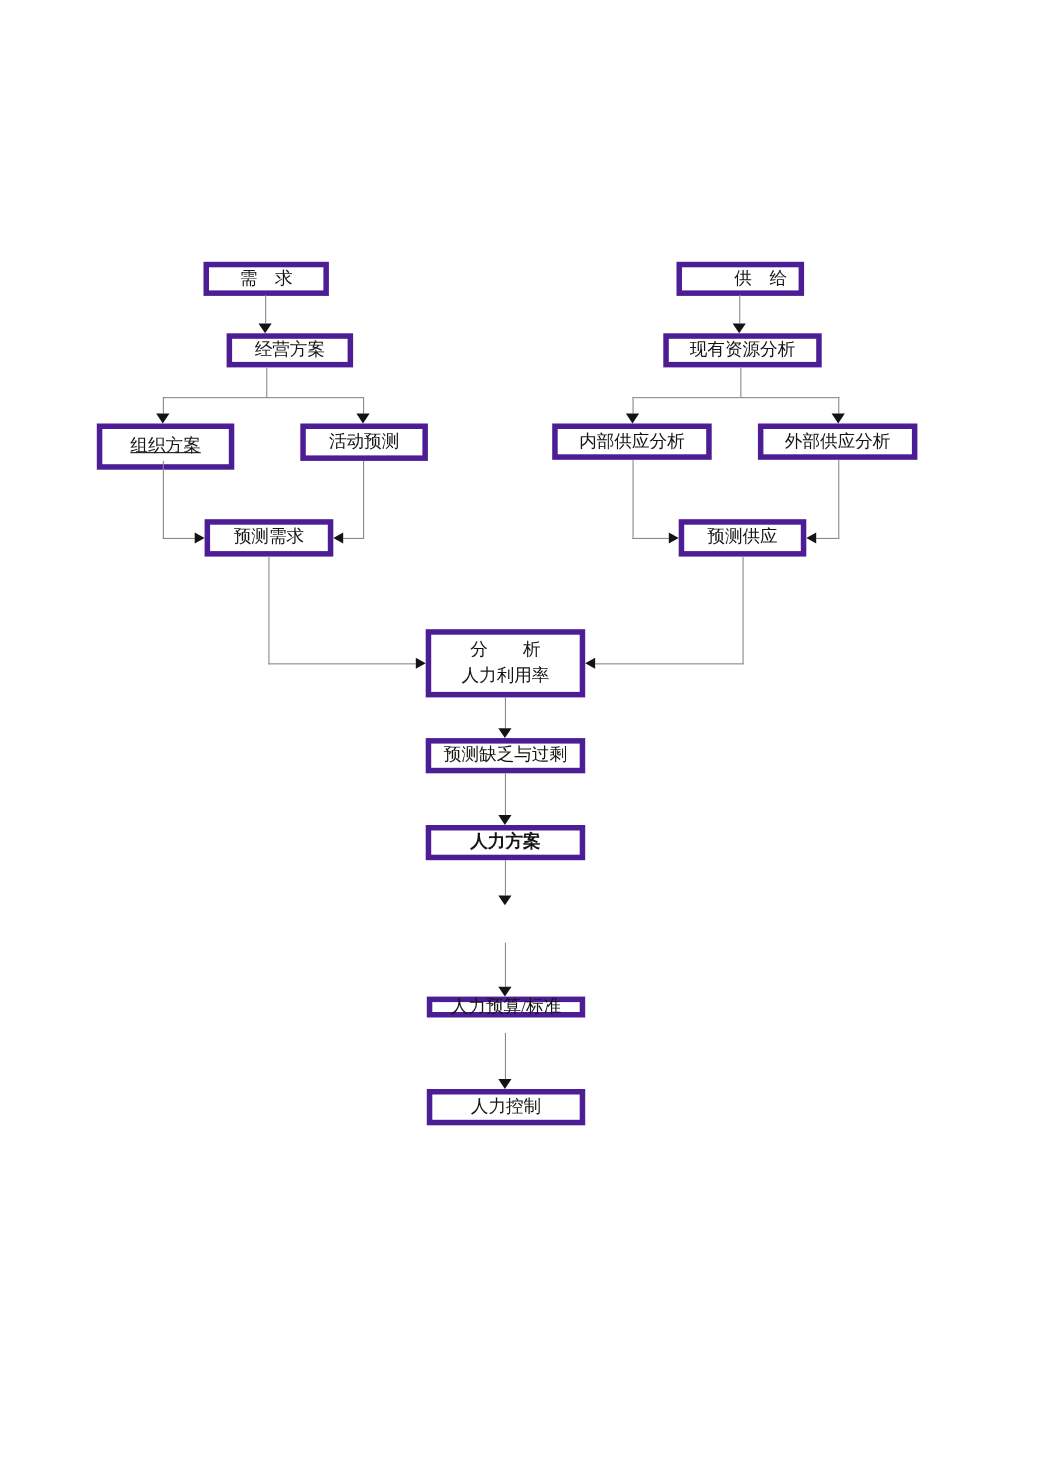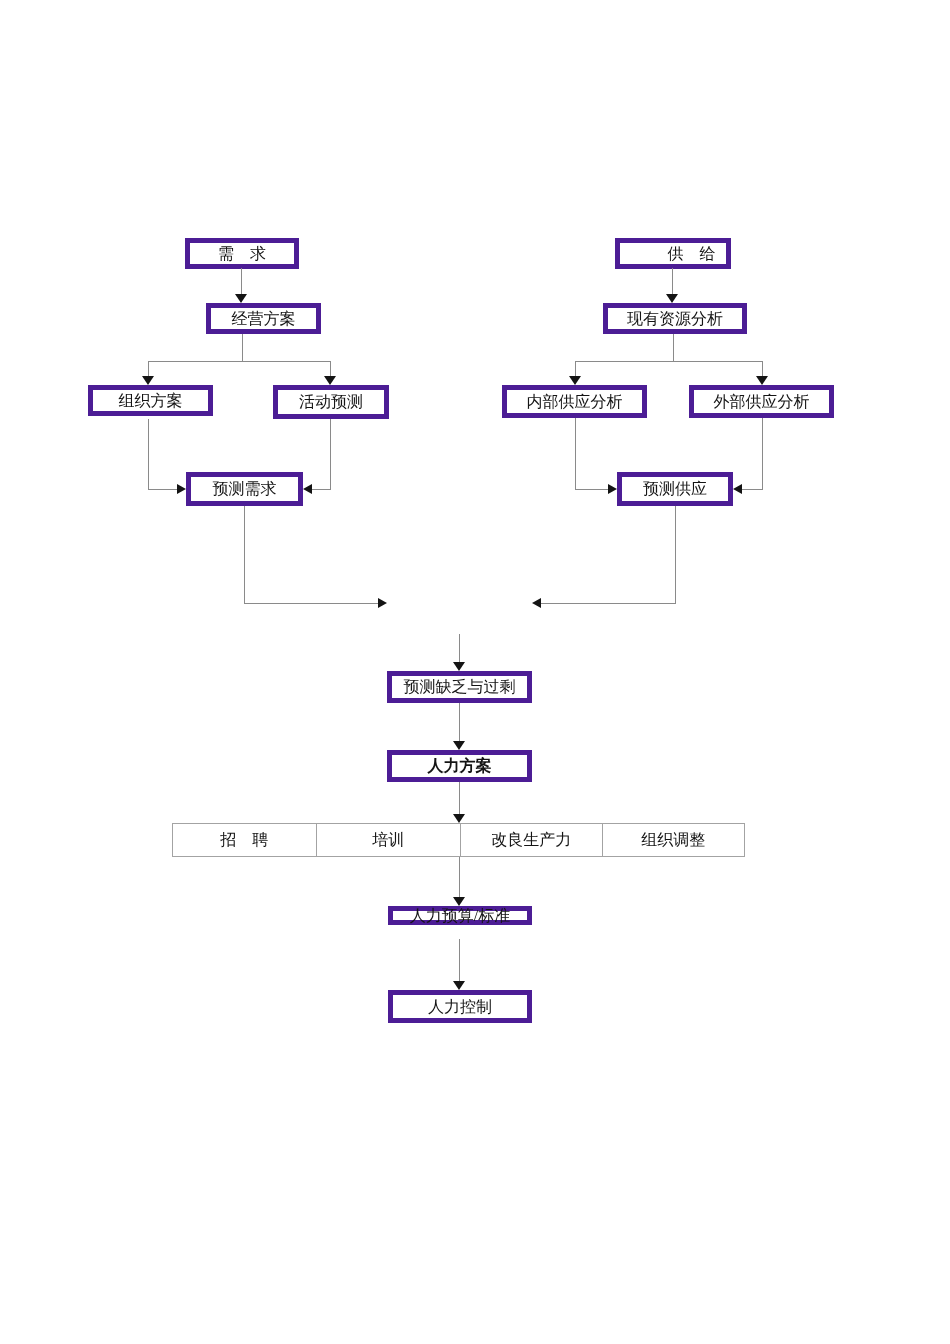--- a/index.html
+++ b/index.html
@@ -40,21 +40,21 @@
     color: #141414;
     white-space: nowrap;
   }
   .node.two-line {
     flex-direction: column;
     line-height: 24px;
   }
   
   .n-demand            { left: 185px; top: 238px; width: 114px; height: 31px; }
   .n-business-plan     { left: 187px; top: 303px; width: 115px; height: 31px; margin-left: 19px; }
-  .n-org-plan          { left:  88px; top: 385px; width: 125px; height: 31px; }
+  .n-org-plan          { left:  88px; top: 385px; width: 125px; height: 42px; text-decoration: underline; }
   .n-activity-forecast { left: 273px; top: 385px; width: 116px; height: 34px; }
   .n-forecast-demand   { left: 186px; top: 472px; width: 117px; height: 34px; }
   .n-supply            { left: 615px; top: 238px; width: 116px; height: 31px; padding-left: 37px; }
   .n-existing          { left: 603px; top: 303px; width: 144px; height: 31px; }
   .n-internal          { left: 502px; top: 385px; width: 145px; height: 33px; }
   .n-external          { left: 689px; top: 385px; width: 145px; height: 33px; }
   .n-forecast-supply   { left: 617px; top: 472px; width: 116px; height: 34px; }
   .n-analyze           { left: 387px; top: 572px; width: 145px; height: 62px; }
   .n-shortage          { left: 387px; top: 671px; width: 145px; height: 32px; }
   .n-hr-plan           { left: 387px; top: 750px; width: 145px; height: 32px; font-weight: bold; }
@@ -103,29 +103,27 @@
   <div class="node n-org-plan">组织方案</div>
   <div class="node n-activity-forecast">活动预测</div>
   <div class="node n-forecast-demand">预测需求</div>
 
   <div class="node n-supply">供　给</div>
   <div class="node n-existing">现有资源分析</div>
   <div class="node n-internal">内部供应分析</div>
   <div class="node n-external">外部供应分析</div>
   <div class="node n-forecast-supply">预测供应</div>
 
+  <div class="node n-analyze two-line">
+    <span>分　　析</span>
+    <span>人力利用率</span>
+  </div>
   <div class="node n-shortage">预测缺乏与过剩</div>
   <div class="node n-hr-plan">人力方案</div>
 
-  <div class="action-row">
-    <div class="action-cell ac-1">招　聘</div>
-    <div class="action-cell ac-2">培训</div>
-    <div class="action-cell ac-3">改良生产力</div>
-    <div class="action-cell ac-4">组织调整</div>
-  </div>
 
   <div class="node n-budget">人力预算/标准</div>
   <div class="node n-control">人力控制</div>
 
   <div class="ln v" style="left:241px; top:268px; height:26px;"></div>
   <div class="ln v" style="left:242px; top:334px; height:27px;"></div>
   <div class="ln v" style="left:148px; top:361px; height:15px;"></div>
   <div class="ln v" style="left:330px; top:361px; height:15px;"></div>
   <div class="ln v" style="left:148px; top:419px; height:71px;"></div>
   <div class="ln v" style="left:330px; top:419px; height:71px;"></div>

